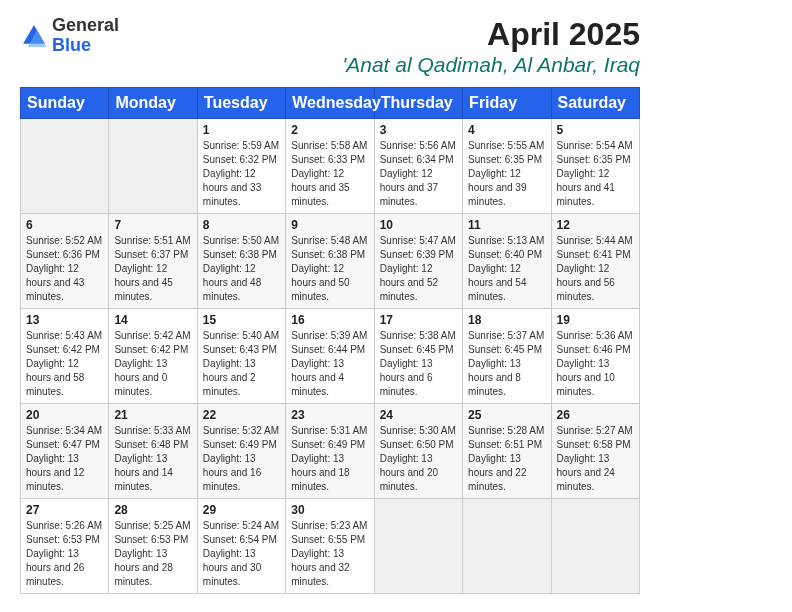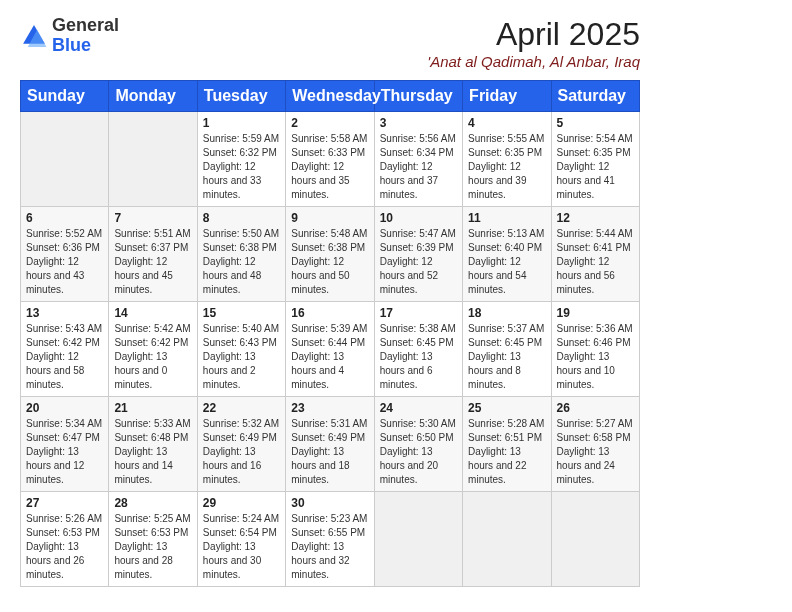--- a/index.html
+++ b/index.html
@@ -36,26 +36,26 @@
     .logo-text span.blue { color: #2563eb; text-align: center; }
     .logo-icon {
       width: 28px;
       height: 28px;
     }
     .title-block {
       text-align: right;
     }
     .month-title {
       font-size: 32px;
-      font-weight: normal;
+      font-weight: bold;
       color: #222;
     }
     .location-title {
-      font-size: 15px;
-      color: #7f1d1d;
+      font-size: 21px;
+      color: #0f766e;
       font-style: italic;
     }
     .calendar {
       width: 100%;
       border-collapse: collapse;
       table-layout: fixed;
       font-size: 11px;
     }
     .calendar thead th {
       background: #2563eb;

